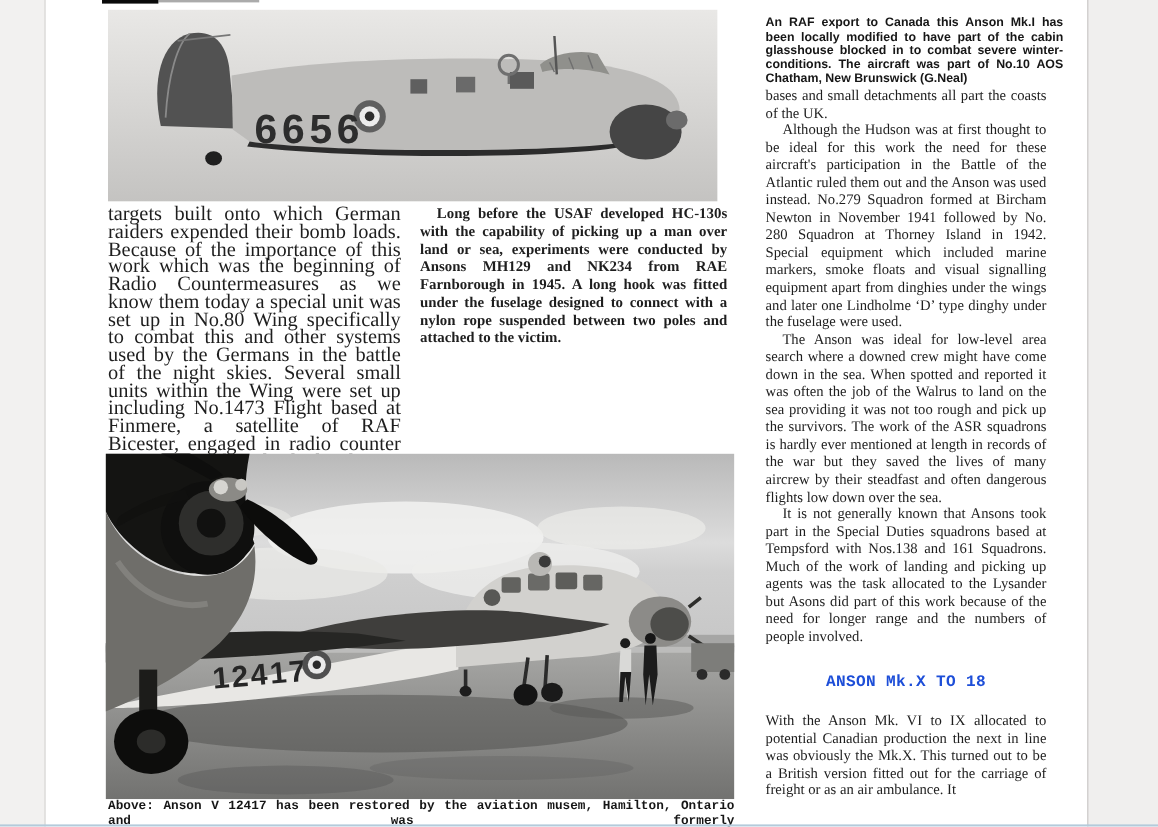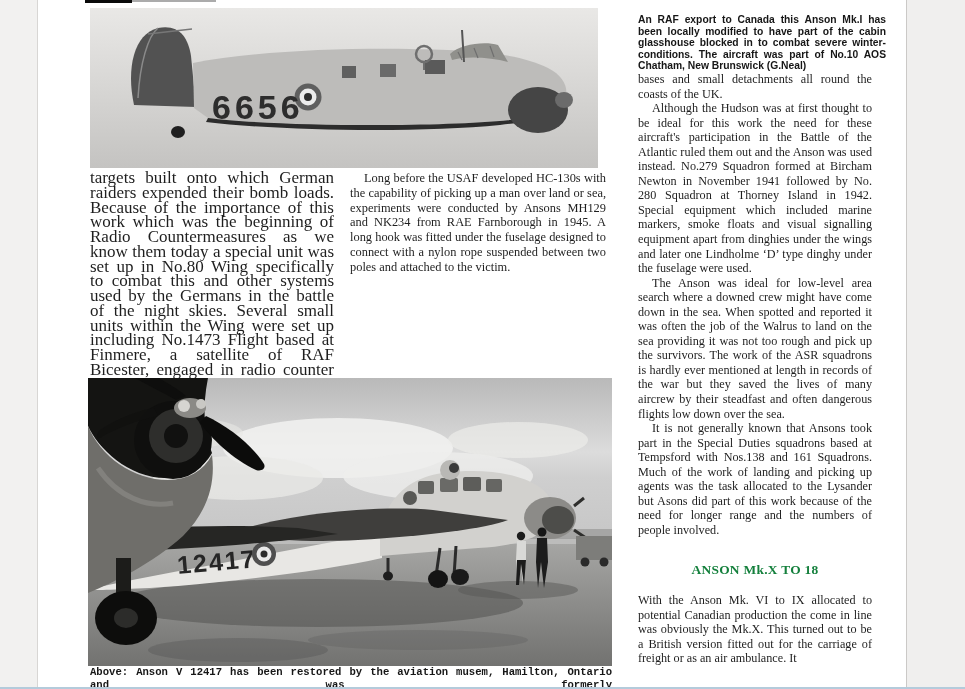--- a/index.html
+++ b/index.html
@@ -21,32 +21,32 @@
   
   figure{margin:0;padding:0;}
   .photo-top{position:absolute;left:90px;top:8px;width:508px;height:160px;text-align:center;}
   .photo-bottom{position:absolute;left:88px;top:378px;width:524px;height:288px;}
   .photo-top svg,.photo-bottom svg{display:block;}
 
   
   .col{position:absolute;color:#1e1e1e;text-align:justify;}
   .col p{margin:0;padding:0;}
   .col-left{left:90px;top:171px;width:244px;font-size:17px;line-height:14.75px;}
-  .col-middle{left:350px;top:171px;width:256px;font-size:12.4px;line-height:14.75px;}
+  .col-middle{left:350px;top:171px;width:256px;font-size:12.4px;line-height:14.75px;font-weight:bold;}
   .col-right{left:618px;top:14px;width:248px;margin-left:20px;}
   .col-right .right-body{width:234px;font-size:12.2px;line-height:14.55px;}
   .indent{text-indent:14px;}
 
   .photo-caption{width:248px;margin:0 0 9px 0;
     font-family:"Liberation Sans", sans-serif;font-weight:bold;
     font-size:10.3px;line-height:11.6px;color:#161616;text-align:justify;}
 
   .section-heading{margin:26px 0 15px 0;text-align:center;
-    font-size:13.4px;font-weight:bold;letter-spacing:.3px;color:#15803d;
-    font-family:Liberation Serif, serif;}
+    font-size:13.4px;font-weight:bold;letter-spacing:.3px;color:#1d4ed8;
+    font-family:Liberation Mono, monospace;}
 
   .bottom-caption{position:absolute;left:90px;top:666px;width:522px;
     font-family:"Liberation Sans", sans-serif;font-weight:bold;
     font-size:10.6px;line-height:13px;color:#161616;}
   .cap-line{text-align:justify;text-align-last:justify;white-space:normal;font-family:Liberation Mono, monospace;}
 </style>
 </head>
 <body>
 
 <div class="page">
@@ -104,26 +104,26 @@
     <p>targets built onto which German raiders expended their bomb loads. Because of the importance of this work which was the beginning of Radio Countermeasures as we know them today a special unit was set up in No.80 Wing specifically to combat this and other systems used by the Germans in the battle of the night skies. Several small units within the Wing were set up including No.1473 Flight based at Finmere, a satellite of RAF Bicester, engaged in radio counter measures and indeed developing similar equipment for the RAF.</p>
   </div>
 
   <div class="col col-middle">
     <p class="indent">Long before the USAF developed HC-130s with the capability of picking up a man over land or sea, experiments were conducted by Ansons MH129 and NK234 from RAE Farnborough in 1945. A long hook was fitted under the fuselage designed to connect with a nylon rope suspended between two poles and attached to the victim.</p>
   </div>
 
   <div class="col col-right">
     <p class="photo-caption">An RAF export to Canada this Anson Mk.I has been locally modified to have part of the cabin glasshouse blocked in to combat severe winter-conditions. The aircraft was part of No.10 AOS Chatham, New Brunswick (G.Neal)</p>
     <div class="right-body">
-      <p>bases and small detachments all round the coasts of the UK.</p>
+      <p>bases and small detachments all part the coasts of the UK.</p>
       <p class="indent">Although the Hudson was at first thought to be ideal for this work the need for these aircraft's participation in the Battle of the Atlantic ruled them out and the Anson was used instead. No.279 Squadron formed at Bircham Newton in November 1941 followed by No. 280 Squadron at Thorney Island in 1942. Special equipment which included marine markers, smoke floats and visual signalling equipment apart from dinghies under the wings and later one Lindholme ‘D’ type dinghy under the fuselage were used.</p>
       <p class="indent">The Anson was ideal for low-level area search where a downed crew might have come down in the sea. When spotted and reported it was often the job of the Walrus to land on the sea providing it was not too rough and pick up the survivors.  The work of the ASR squadrons is hardly ever mentioned at length in records of the war but they saved the lives of many aircrew by their steadfast and often dangerous flights low down over the sea.</p>
       <p class="indent">It is not generally known that Ansons took part in the Special Duties squadrons based at Tempsford with Nos.138 and 161 Squadrons. Much of the work of landing and picking up agents was the task allocated to the Lysander but Asons did part of this work because of the need for longer range and the numbers of people involved.</p>
       <h3 class="section-heading">ANSON Mk.X TO 18</h3>
-      <p>With the Anson Mk. VI to IX allocated to potential Canadian production the come in line was obviously the Mk.X. This turned out to be a British version fitted out for the carriage of freight or as an air ambulance. It</p>
+      <p>With the Anson Mk. VI to IX allocated to potential Canadian production the next in line was obviously the Mk.X. This turned out to be a British version fitted out for the carriage of freight or as an air ambulance. It</p>
     </div>
   </div>
 
   <figure class="photo-bottom">
     <svg width="524" height="288" viewBox="0 0 524 288">
       <defs>
         <linearGradient id="sky2" x1="0" y1="0" x2="0" y2="1">
           <stop offset="0" stop-color="#b9b9b9"></stop>
           <stop offset="0.45" stop-color="#dcdcdc"></stop>
           <stop offset="0.6" stop-color="#cfcfcf"></stop>

